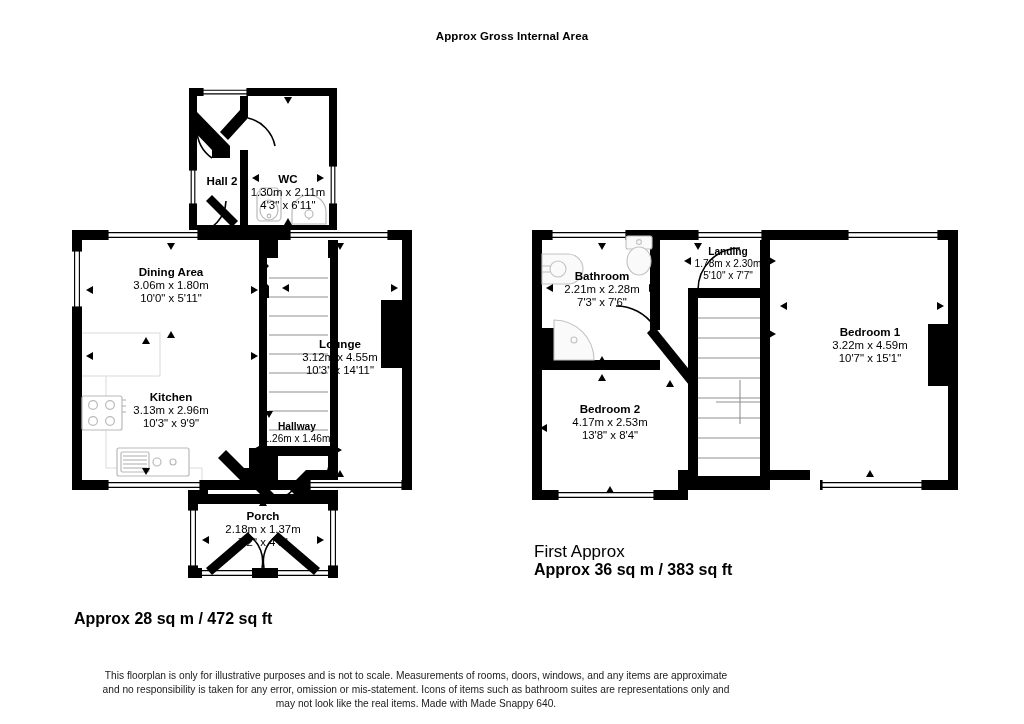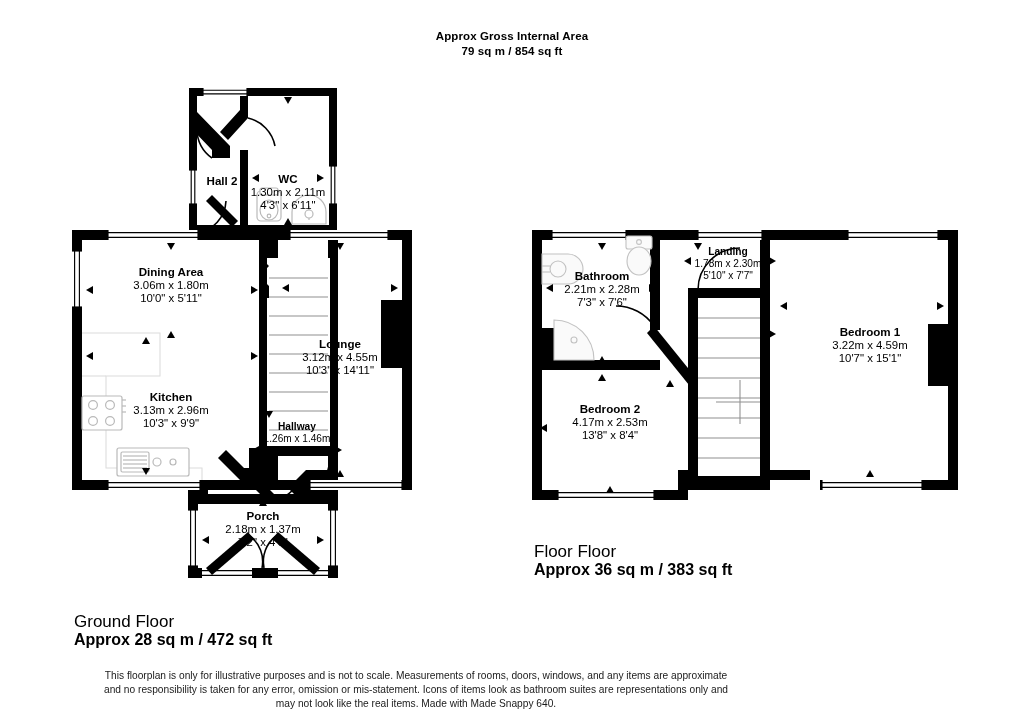--- a/index.html
+++ b/index.html
@@ -44,21 +44,20 @@
   .lbl-name{font-size:11.6px;font-weight:bold;}
   .lbl-dim{font-size:11.4px;font-weight:400;}
   .lbl-name-sm{font-size:10.2px;font-weight:bold;}
   .lbl-dim-sm{font-size:10.1px;font-weight:400;}
 </style>
 </head>
 <body>
 
 <div id="header">
   <div>Approx Gross Internal Area</div>
-  <div>79 sq m / 854 sq ft</div>
 </div>
 
 <svg id="gf-svg" width="400" height="500" viewBox="0 0 400 500">
 
   <path class="wall" d="M129,0 L277,0 L277,145 L129,145 Z"></path>
 
   <path class="room" d="M137,8 L269,8 L269,137 L137,137 Z"></path>
 
   <rect class="wall" x="180" y="62" width="8" height="83"></rect>
 
@@ -422,25 +421,24 @@
 
   <text class="lbl lbl-name" x="80" y="185">Bedroom 2</text>
   <text class="lbl lbl-dim" x="80" y="198">4.17m x 2.53m</text>
   <text class="lbl lbl-dim" x="80" y="211">13'8" x 8'4"</text>
   <polygon class="arrow" points="10,200 17,196 17,204"></polygon>
   <polygon class="arrow" points="166,200 159,196 159,204"></polygon>
   <polygon class="arrow" points="80,258 76,265 84,265"></polygon>
 </svg>
 
 <div id="gf-caption" class="floor-caption">
-  <div class="fc-title">Ground Floor</div>
   <div class="fc-sub">Approx 28 sq m / 472 sq ft</div>
 </div>
 <div id="ff-caption" class="floor-caption">
-  <div class="fc-title">Floor Floor</div>
+  <div class="fc-title">First Approx</div>
   <div class="fc-sub">Approx 36 sq m / 383 sq ft</div>
 </div>
 
 <div id="disclaimer">
   <div>This floorplan is only for illustrative purposes and is not to scale. Measurements of rooms, doors, windows, and any items are approximate</div>
-  <div>and no responsibility is taken for any error, omission or mis-statement. Icons of items look as bathroom suites are representations only and</div>
+  <div>and no responsibility is taken for any error, omission or mis-statement. Icons of items such as bathroom suites are representations only and</div>
   <div>may not look like the real items. Made with Made Snappy 640.</div>
 </div>
 
 </body></html>

